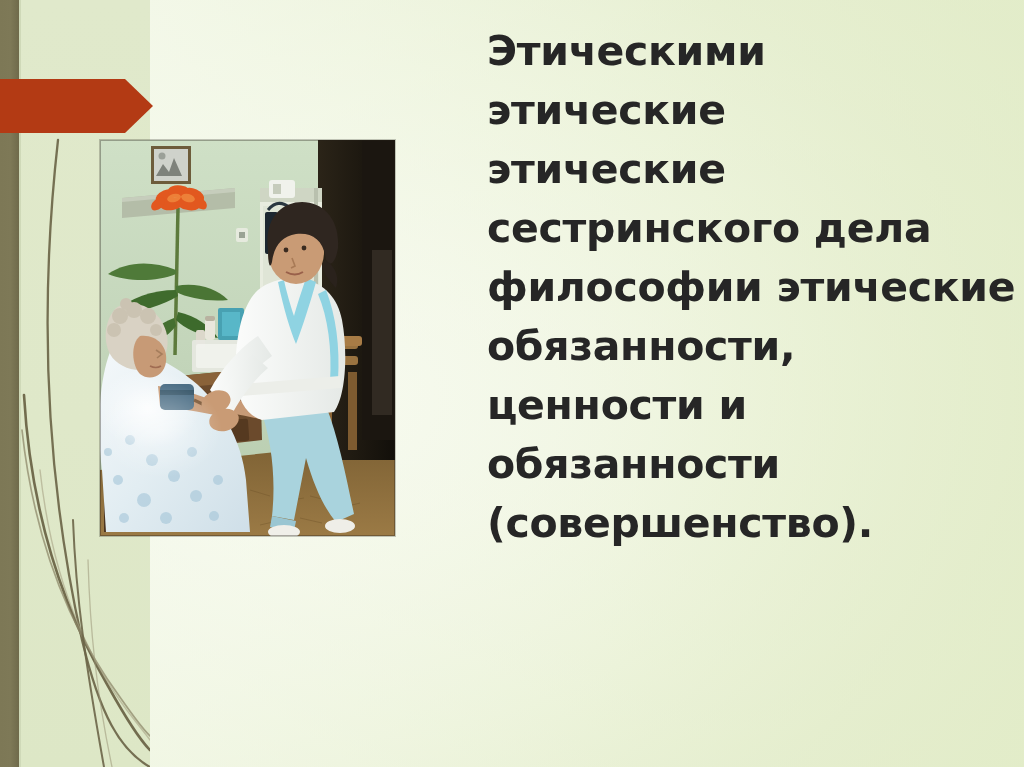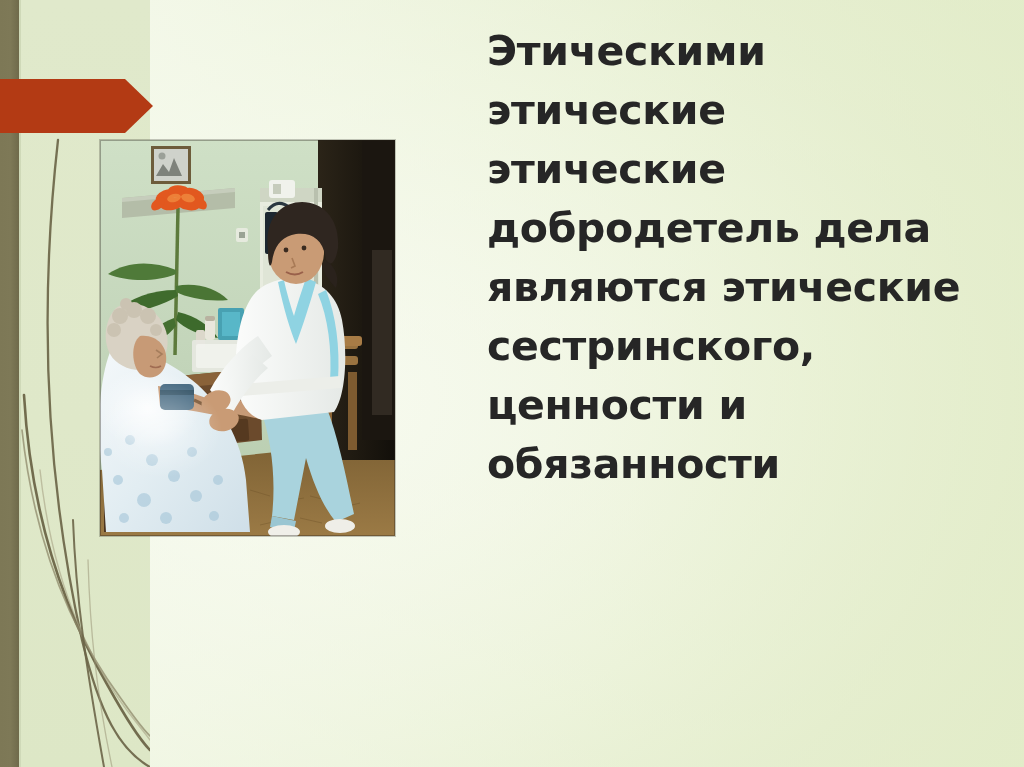--- a/index.html
+++ b/index.html
@@ -370,20 +370,21 @@
 
       <rect x="0" y="0" width="295" height="396" fill="none" stroke="#241f16" stroke-width="2" opacity="0.35"></rect>
     </svg>
 
   </div>
 
   <div class="text-block">
     <div class="text-line">Этическими</div>
     <div class="text-line">этические</div>
     <div class="text-line">этические</div>
-    <div class="text-line">добродетель дела</div>
-    <div class="text-line">являются этические</div>
-    <div class="text-line">сестринского,</div>
+    <div class="text-line">сестринского дела</div>
+    <div class="text-line">философии этические</div>
+    <div class="text-line">обязанности,</div>
     <div class="text-line">ценности и</div>
     <div class="text-line">обязанности</div>
+    <div class="text-line">(совершенство).</div>
   </div>
 
 </div>
 
 </body></html>

